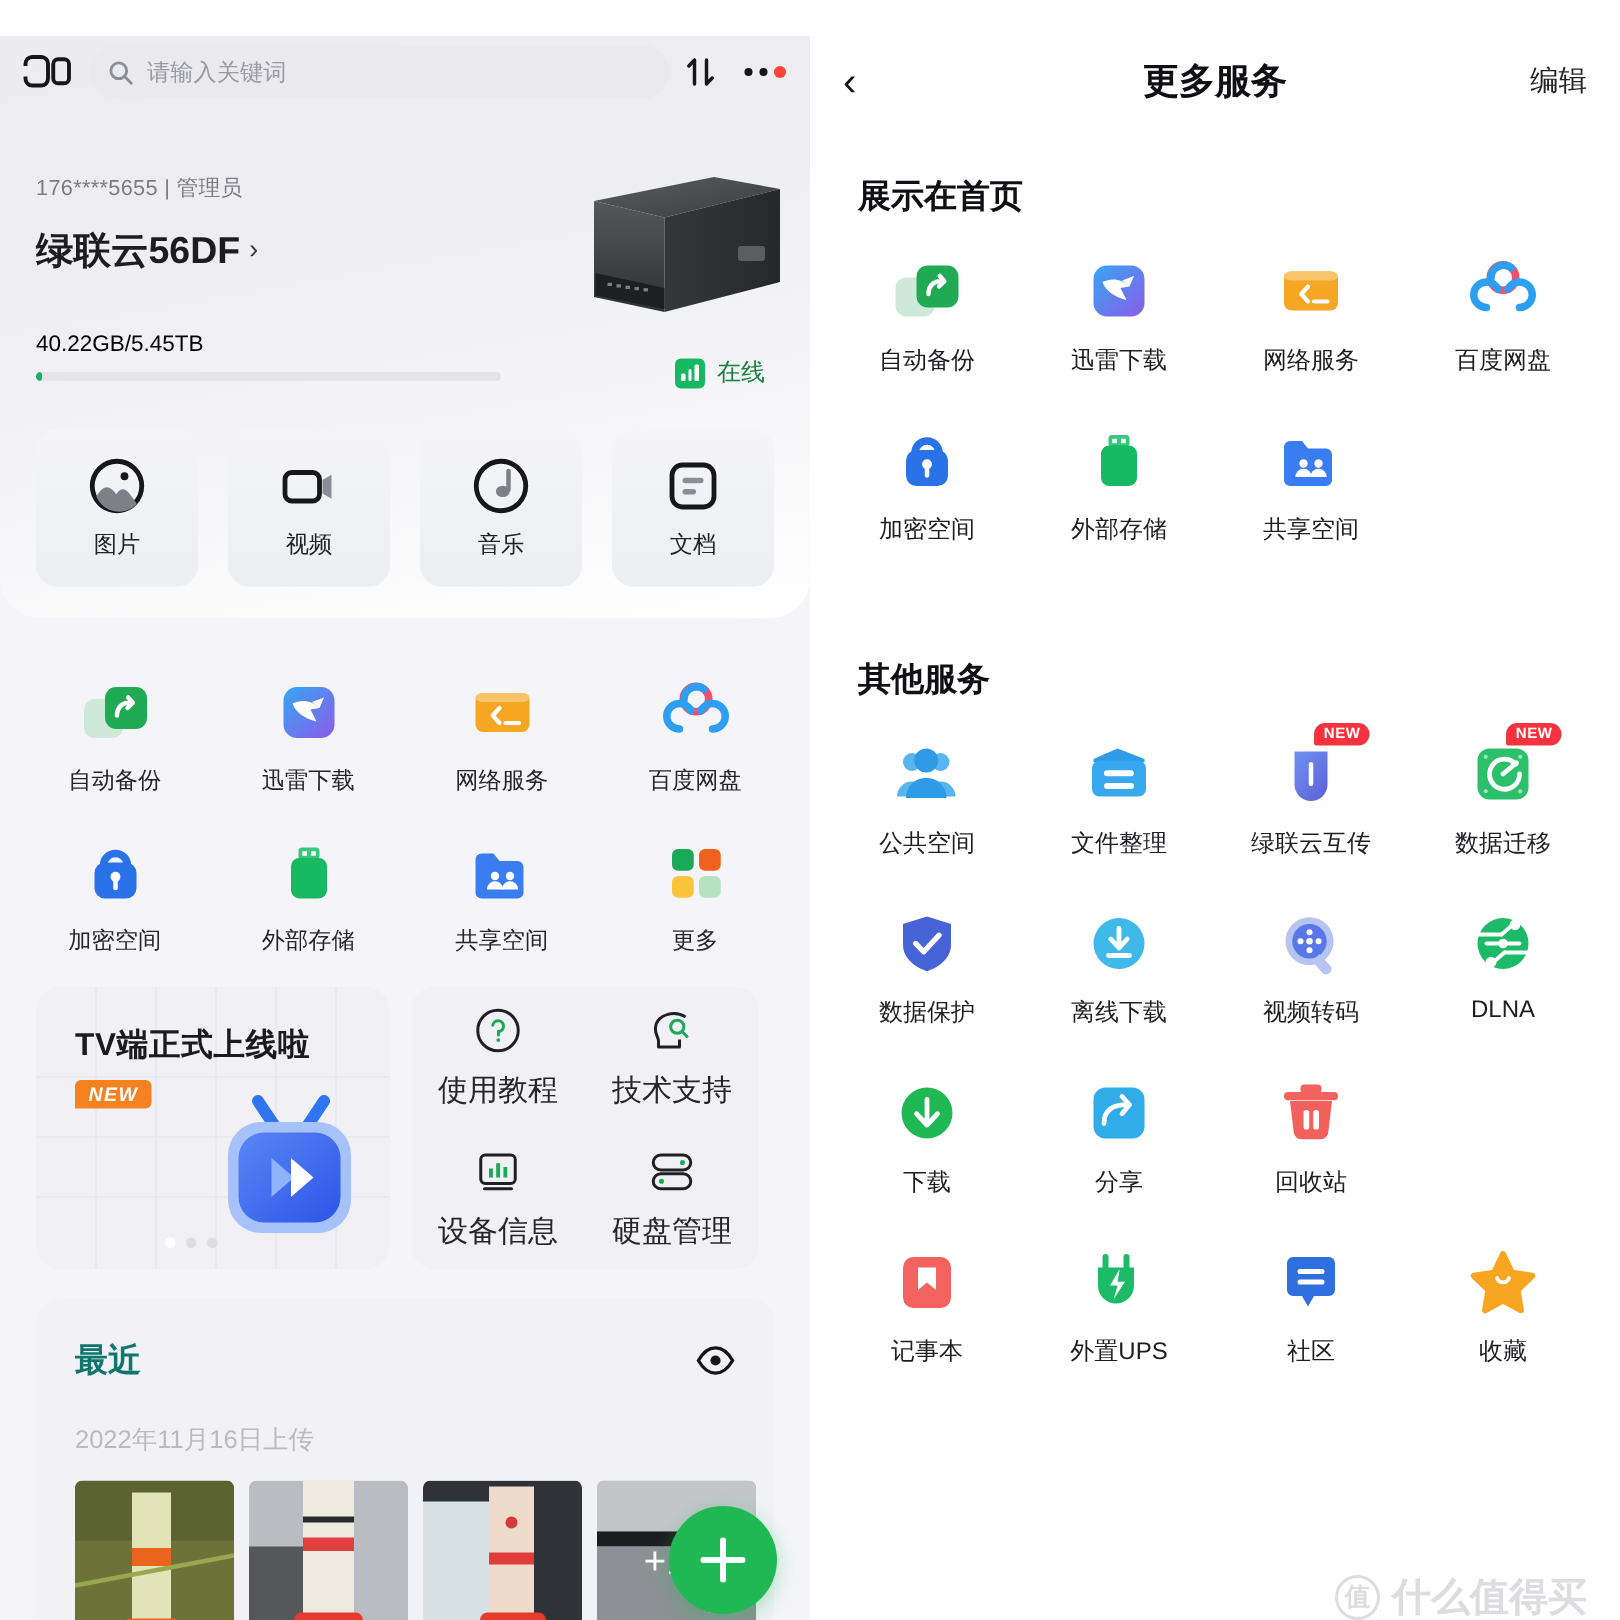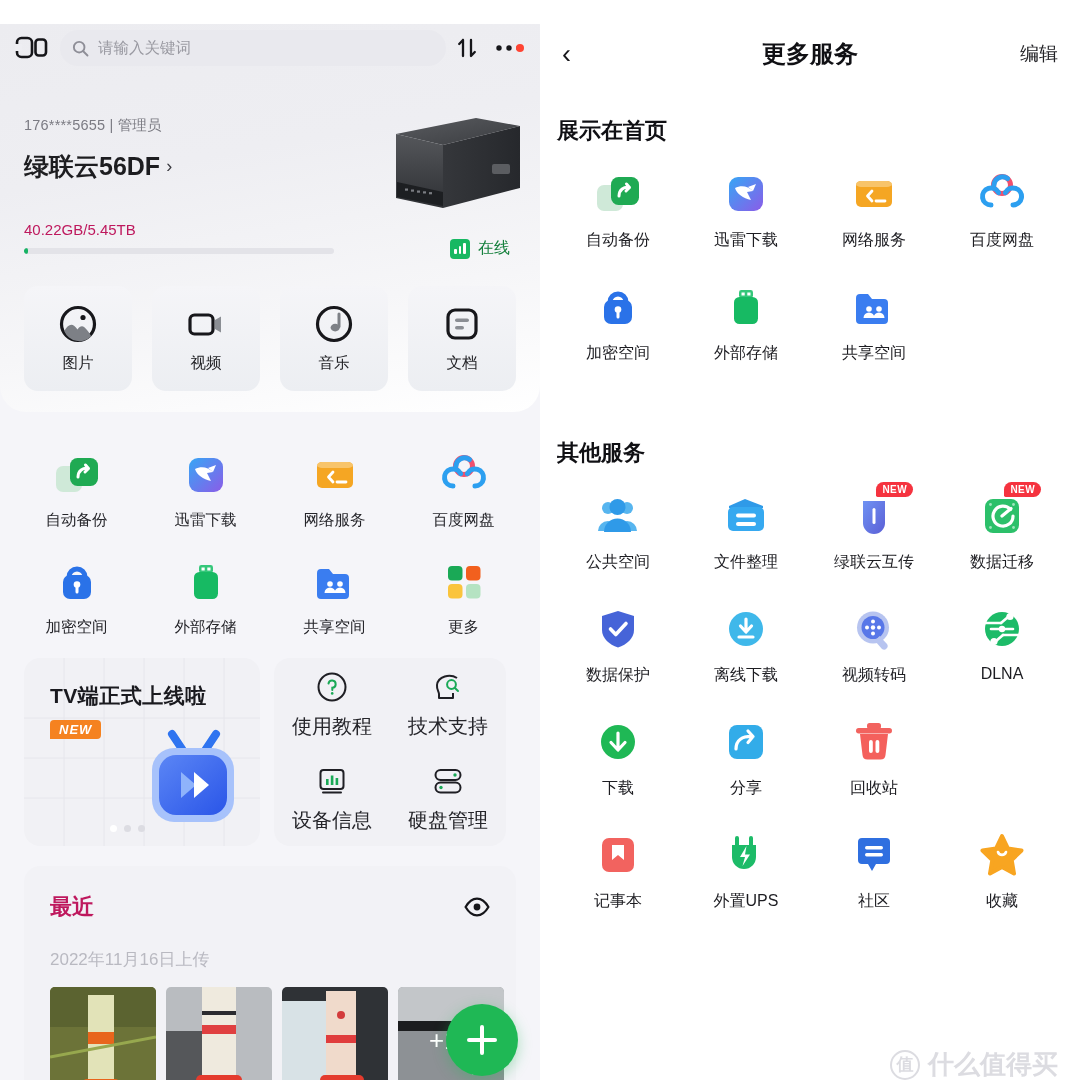--- a/index.html
+++ b/index.html
@@ -31,21 +31,21 @@
   .search-ph { color: #9a9aa2; font-size: 15.5px; }
   .sort-icon { width: 28px; flex: 0 0 auto; text-align: center; }
   .dots-wrap { position: relative; width: 32px; flex: 0 0 auto; text-align: center; }
   .red-dot { position: absolute; right: 2px; top: 1px; width: 8px; height: 8px;
     border-radius: 50%; background: #ff4433; }
 
   .acct-line { position: absolute; left: 24px; top: 92px; font-size: 14.5px; color: #7b7b83; letter-spacing: .2px; }
   .dev-name { position: absolute; left: 24px; top: 126px; font-size: 25px; font-weight: 700; color: #1d1d20;
     display: flex; align-items: center; gap: 6px; }
   .dev-chev { font-size: 18px; font-weight: 400; color: #3a3a40; }
-  .cap-text { position: absolute; left: 24px; top: 197px; font-size: 15px; color: #be185d; }
+  .cap-text { position: absolute; left: 24px; top: 197px; font-size: 15px; color: #000000; }
   .cap-bar { position: absolute; left: 24px; top: 224px; width: 310px; height: 6px;
     background: #e3e3e8; border-radius: 3px; overflow: hidden; }
   .cap-fill { height: 100%; width: 1.2%; background: #16b364; border-radius: 3px; }
 
   .nas-img { position: absolute; right: 12px; top: 88px; width: 140px; height: 105px; }
   .status { position: absolute; right: 30px; top: 214px; display: flex; align-items: center; gap: 8px; }
   .status-ic { width: 20px; height: 20px; border-radius: 4px; background: #17b862;
     display: flex; align-items: flex-end; justify-content: center; gap: 2px; padding-bottom: 5px; }
   .status-ic i { display: block; width: 2.6px; background: #fff; border-radius: 1px; }
   .status-txt { font-size: 16px; color: #15803d; }
@@ -74,39 +74,39 @@
   .tv-dots span { width: 7px; height: 7px; border-radius: 50%; background: #dcdce2; }
   .tv-dots span.on { background: #ffffff; }
   .helpcard { width: 232px; height: 188px; border-radius: 16px; background: #f1f1f5;
     display: grid; grid-template-columns: 1fr 1fr; grid-template-rows: 1fr 1fr; align-items: center; }
   .helpitem { display: flex; flex-direction: column; align-items: center; gap: 9px; }
   .helpitem .lab { font-size: 20px; color: #25252a; }
 
   .recent { position: absolute; left: 24px; top: 842px; width: 492px; height: 250px;
     border-radius: 16px; background: #f2f2f6; overflow: hidden; }
   .recent-head { display: flex; align-items: center; justify-content: space-between; padding: 26px 26px 0 26px; }
-  .recent-title { font-size: 22px; font-weight: 700; color: #be185d; }
+  .recent-title { font-size: 22px; font-weight: 700; color: #0f766e; }
   .recent-date { padding: 26px 0 0 26px; font-size: 17px; color: #b9b9c1; }
   .thumbs { display: flex; gap: 10px; padding: 16px 0 0 26px; }
   .thumb { width: 106px; height: 106px; border-radius: 5px; overflow: hidden; position: relative; }
   .thumb-more { position: absolute; inset: 0; display: flex; align-items: center; justify-content: center;
     color: #fff; font-size: 26px; font-weight: 500; }
   .fab { position: absolute; right: 22px; bottom: 28px; width: 72px; height: 72px; border-radius: 50%;
     background: #1fb855; box-shadow: 0 4px 14px rgba(31,184,85,.35);
     display: flex; align-items: center; justify-content: center; }
   .fab:before { content: ""; position: absolute; width: 30px; height: 4px; background: #fff; border-radius: 2px; }
   .fab:after { content: ""; position: absolute; width: 4px; height: 30px; background: #fff; border-radius: 2px; }
 
   
   #right-panel { background: #ffffff; }
   .r-topbar { height: 60px; display: flex; align-items: center; padding: 0 22px; position: relative; }
   .r-back { font-size: 27px; color: #16161a; line-height: 1; width: 40px; }
   .r-title { position: absolute; left: 0; right: 0; text-align: center; font-size: 24px; font-weight: 700; color: #101014; }
   .r-edit { margin-left: auto; font-size: 19px; color: #222226; z-index: 2; }
-  .sec-title { font-size: 22px; font-weight: 700; color: #101014; padding: 32px 0 0 17px; }
+  .sec-title { font-size: 22px; font-weight: 700; color: #101014; padding: 32px 0 0 32px; }
   .sec-title.second { padding-top: 66px; }
   .rgrid { padding: 0 14px; }
   .rrow { display: flex; }
   .rcell { width: 25%; display: flex; flex-direction: column; align-items: center; gap: 10px; padding: 22px 0 8px; }
   .rcell .lab { font-size: 16px; color: #1d1d22; }
   .icwrap { position: relative; width: 52px; height: 52px; display: flex; align-items: center; justify-content: center; }
   .badge-new { position: absolute; right: -13px; top: -8px; background: #f5333f; color: #fff;
     font-size: 10px; font-weight: 700; padding: 2px 6px; border-radius: 9px 9px 9px 2px; letter-spacing: .4px; }
   .watermark { position: absolute; right: 22px; bottom: 22px; display: flex; align-items: center; gap: 8px;
     color: #dcdce1; font-size: 26px; font-weight: 700; }

